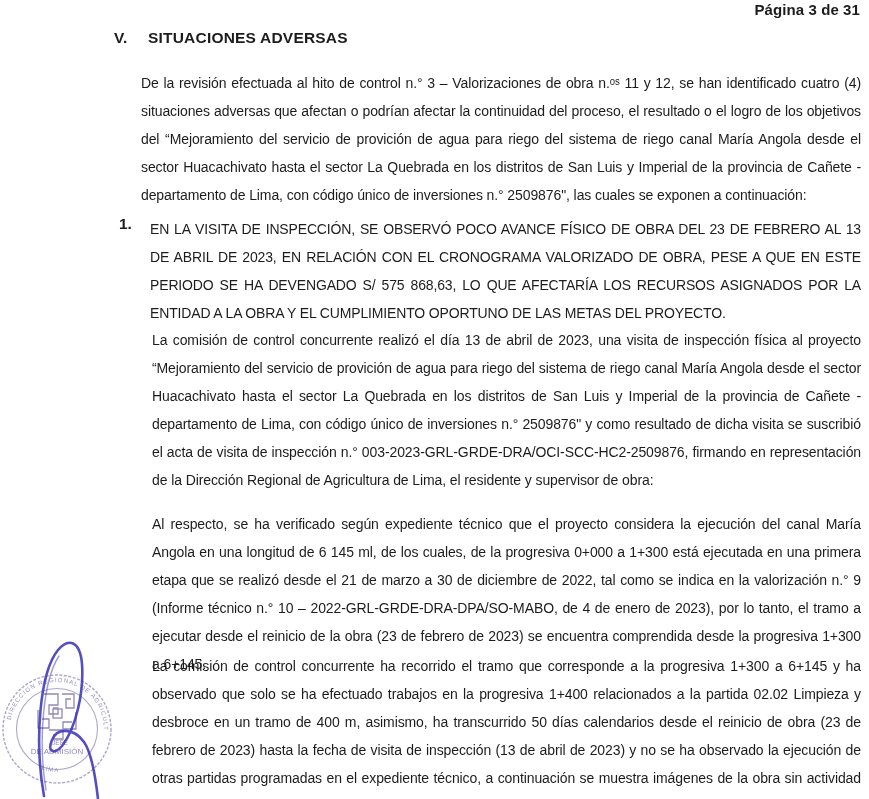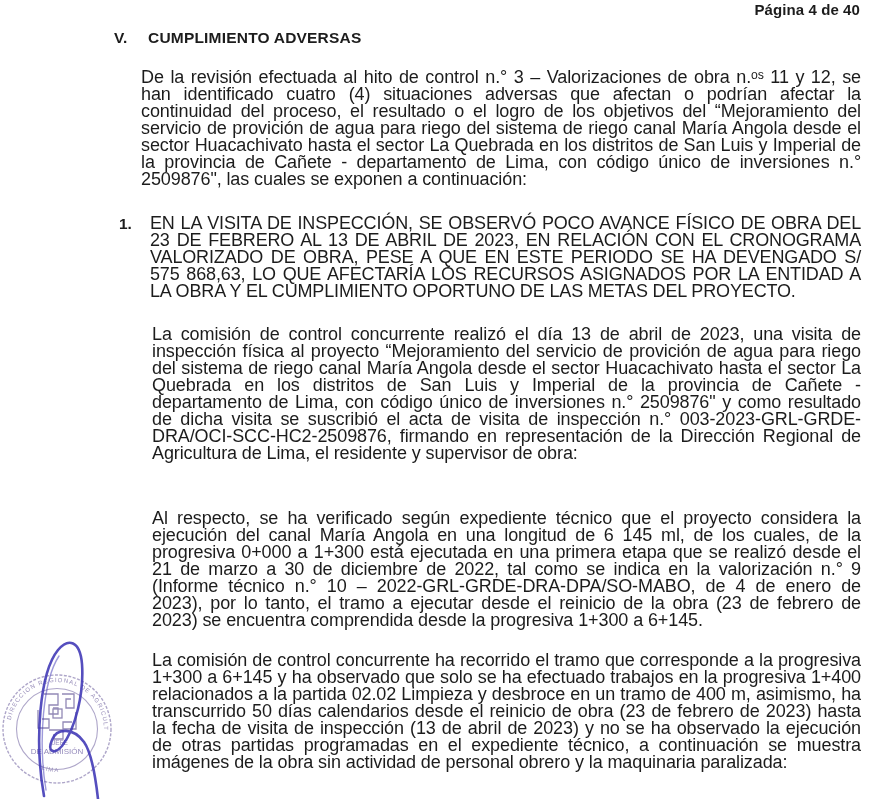--- a/index.html
+++ b/index.html
@@ -14,45 +14,45 @@
   .abs { position: absolute; }
   .pagenum {
     top: 1px; right: 9px;
     font-size: 15px; font-weight: 700; letter-spacing: 0.1px;
   }
   .heading { top: 29px; left: 0; width: 869px; font-size: 15.5px; font-weight: 700; }
   .heading .numeral { position: absolute; left: 114px; top: 0; }
   .heading .title   { position: absolute; left: 148px; top: 0; letter-spacing: 0.2px; }
   .para {
     text-align: justify;
-    font-size: 18px;
-    line-height: 17px;
+    font-size: 14px;
+    line-height: 28px;
     letter-spacing: -0.1px;
   }
   .intro { top: 69px; left: 141px; width: 720px; }
   .finding-number { top: 215px; left: 119px; font-size: 15.5px; font-weight: 700; }
   .finding-title {
     top: 215px; left: 150px; width: 711px;
     font-weight: 400; letter-spacing: -0.15px;
   }
   .p2 { top: 326px; left: 152px; width: 709px; }
   .p3 { top: 510px; left: 152px; width: 709px; }
   .p4 { top: 652px; left: 152px; width: 709px; }
   .stamp-svg { left: 0; top: 630px; width: 150px; height: 169px; }
   .stamp-ring-text { font-family: "Liberation Sans", sans-serif; font-size: 6px; letter-spacing: 1.1px; fill: #9a90bb; }
   .stamp-center-text { font-family: "Liberation Sans", sans-serif; fill: #948abb; }
 </style>
 </head>
 <body>
 
-<div class="abs pagenum">Página 4 de 40</div>
+<div class="abs pagenum">Página 3 de 31</div>
 
 <div class="abs heading">
   <span class="numeral">V.</span>
-  <span class="title">CUMPLIMIENTO ADVERSAS</span>
+  <span class="title">SITUACIONES ADVERSAS</span>
 </div>
 
 <div class="abs para intro">De la revisión efectuada al hito de control n.° 3 – Valorizaciones de obra n.ᵒˢ 11 y 12, se han identificado cuatro (4) situaciones adversas que afectan o podrían afectar la continuidad del proceso, el resultado o el logro de los objetivos del “Mejoramiento del servicio de provición de agua para riego del sistema de riego canal María Angola desde el sector Huacachivato hasta el sector La Quebrada en los distritos de San Luis y Imperial de la provincia de Cañete - departamento de Lima, con código único de inversiones n.° 2509876", las cuales se exponen a continuación:</div>
 
 <div class="abs finding-number">1.</div>
 <div class="abs para finding-title">EN LA VISITA DE INSPECCIÓN, SE OBSERVÓ POCO AVANCE FÍSICO DE OBRA DEL 23 DE FEBRERO AL 13 DE ABRIL DE 2023, EN RELACIÓN CON EL CRONOGRAMA VALORIZADO DE OBRA, PESE A QUE EN ESTE PERIODO SE HA DEVENGADO S/ 575 868,63, LO QUE AFECTARÍA LOS RECURSOS ASIGNADOS POR LA ENTIDAD A LA OBRA Y EL CUMPLIMIENTO OPORTUNO DE LAS METAS DEL PROYECTO.</div>
 
 <div class="abs para p2">La comisión de control concurrente realizó el día 13 de abril de 2023, una visita de inspección física al proyecto “Mejoramiento del servicio de provición de agua para riego del sistema de riego canal María Angola desde el sector Huacachivato hasta el sector La Quebrada en los distritos de San Luis y Imperial de la provincia de Cañete - departamento de Lima, con código único de inversiones n.° 2509876" y como resultado de dicha visita se suscribió el acta de visita de inspección n.° 003-2023-GRL-GRDE-DRA/OCI-SCC-HC2-2509876, firmando en representación de la Dirección Regional de Agricultura de Lima, el residente y supervisor de obra:</div>
 <div class="abs para p3">Al respecto, se ha verificado según expediente técnico que el proyecto considera la ejecución del canal María Angola en una longitud de 6 145 ml, de los cuales, de la progresiva 0+000 a 1+300 está ejecutada en una primera etapa que se realizó desde el 21 de marzo a 30 de diciembre de 2022, tal como se indica en la valorización n.° 9 (Informe técnico n.° 10 – 2022-GRL-GRDE-DRA-DPA/SO-MABO, de 4 de enero de 2023), por lo tanto, el tramo a ejecutar desde el reinicio de la obra (23 de febrero de 2023) se encuentra comprendida desde la progresiva 1+300 a 6+145.</div>
 <div class="abs para p4">La comisión de control concurrente ha recorrido el tramo que corresponde a la progresiva 1+300 a 6+145 y ha observado que solo se ha efectuado trabajos en la progresiva 1+400 relacionados a la partida 02.02 Limpieza y desbroce en un tramo de 400 m, asimismo, ha transcurrido 50 días calendarios desde el reinicio de obra (23 de febrero de 2023) hasta la fecha de visita de inspección (13 de abril de 2023) y no se ha observado la ejecución de otras partidas programadas en el expediente técnico, a continuación se muestra imágenes de la obra sin actividad de personal obrero y la maquinaria paralizada:</div>

